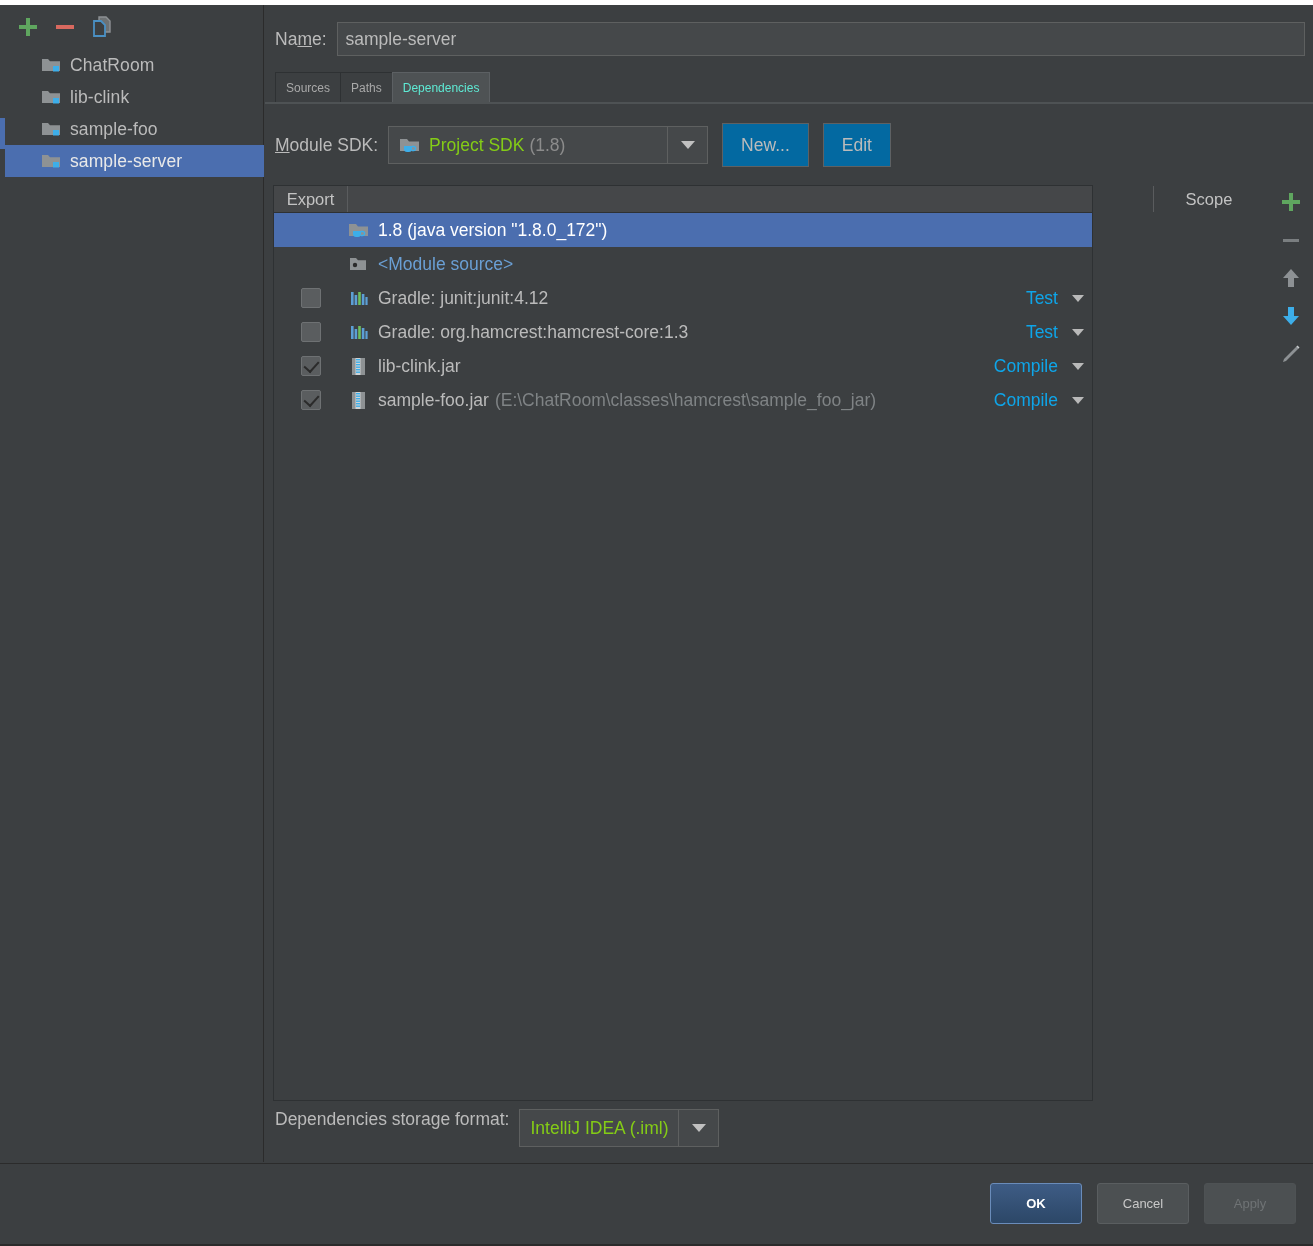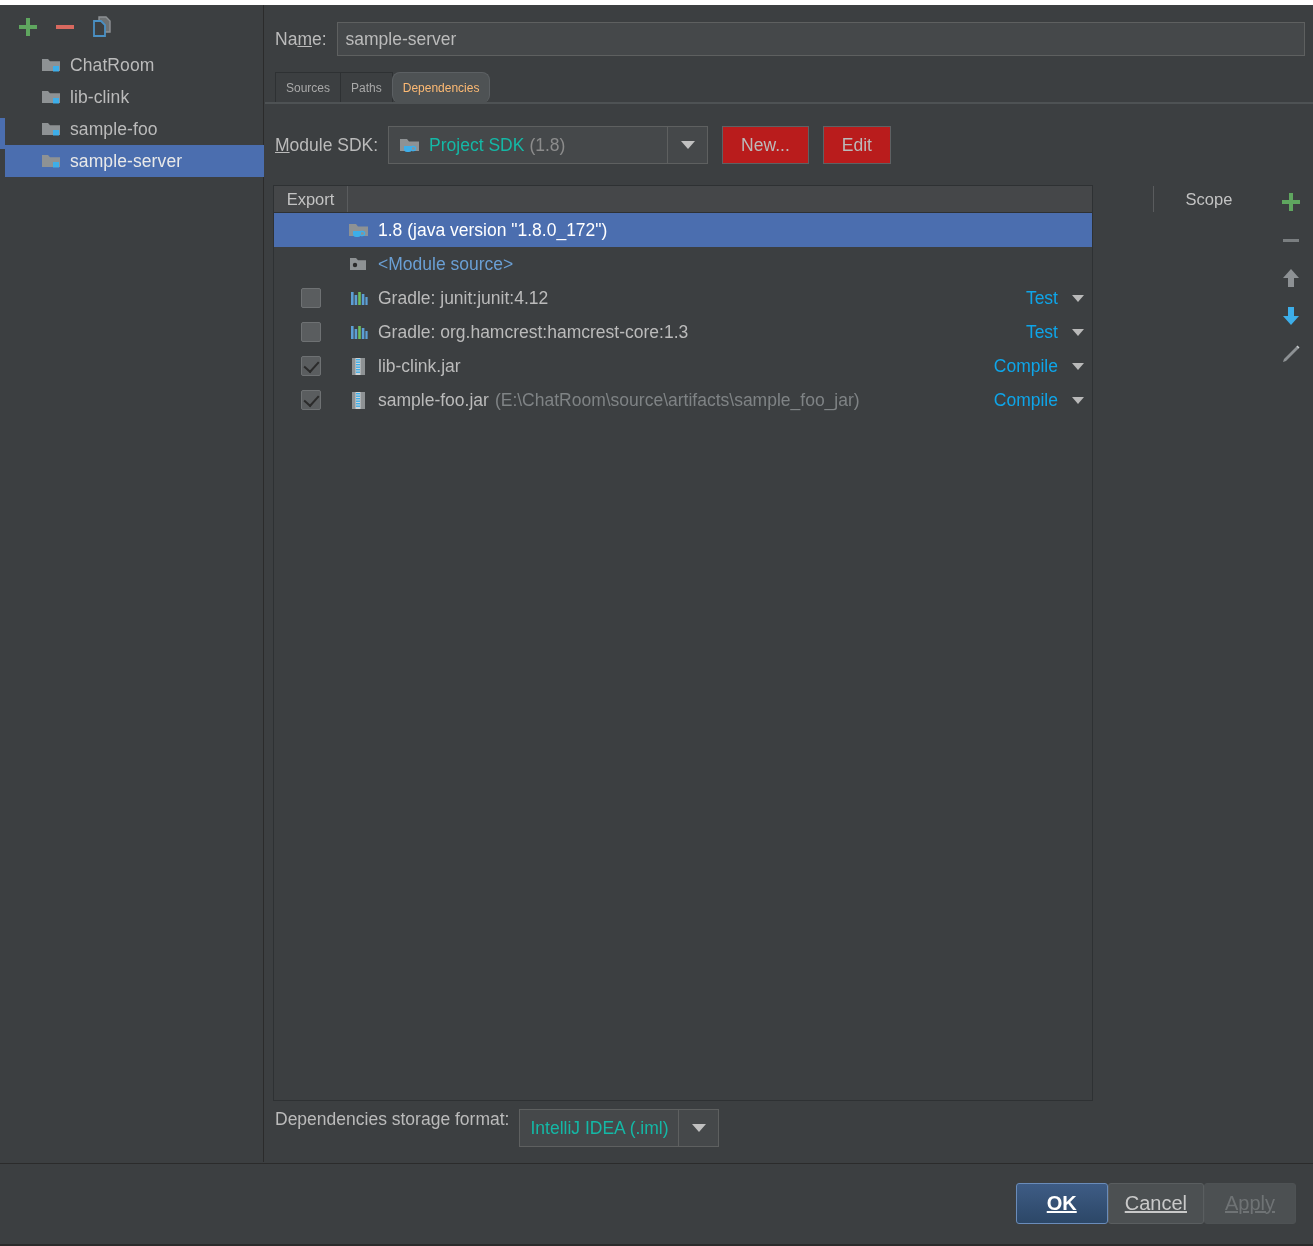--- a/index.html
+++ b/index.html
@@ -48,42 +48,42 @@
     padding:0 8px; outline:none;
   }
 
   
   #tabs { position:absolute; left:10px; top:66px; height:32px; display:flex; align-items:flex-end; }
   .tab {
     height:31px; padding:0 10px; display:flex; align-items:center;
     font-size:12px; color:#a9a9a9; background:#3c3f41;
     border:1px solid #2e3133; border-bottom:none; margin-right:-1px; cursor:pointer;
   }
-  .tab.active { background:#4e5254; color:#fdba74; border-color:#5c6063;border-radius:8px; }
+  .tab.active { background:#4e5254; color:#5eead4; border-color:#5c6063; }
   #tab-underline { position:absolute; left:0; top:97px; width:1048px; height:2px; background:#4e5254; }
 
   
   #sdk-row { position:absolute; left:10px; top:117px; height:46px; display:flex; align-items:center; }
   #sdk-label { font-size:17.5px; color:#bbbbbb; margin-right:10px; }
   #sdk-label u { text-decoration:underline; }
   .combo {
     height:38px; background:#45484a; border:1px solid #5e6060;
     display:flex; align-items:center; cursor:pointer;
   }
   #sdk-combo { width:320px; }
   .combo-text { flex:1 1 auto; display:flex; align-items:center; padding-left:10px; overflow:hidden; white-space:nowrap; }
-  .combo-main { font-size:17.5px; color:#14b8a6; }
+  .combo-main { font-size:17.5px; color:#84cc16; }
   .combo-dim { font-size:17.5px; color:#8c8c8c; margin-left:5px; }
   .combo-arrow {
     width:40px; height:100%; border-left:1px solid #5e6060;
     display:flex; align-items:center; justify-content:center;
   }
   .caret { width:0;height:0;border-left:7px solid transparent;border-right:7px solid transparent;border-top:8px solid #c0c0c0; }
   .pbtn {
-    height:38px; padding:0 18px; margin-left:14px; background:#b91c1c;
+    height:44px; padding:0 18px; margin-left:14px; background:#0369a1;
     border:1px solid #5e6163; color:#bbbbbb; font-size:17.5px;
     font-family:"Liberation Sans",sans-serif; cursor:pointer;
     display:flex; align-items:center; justify-content:center;
   }
 
   
   #table-wrap { position:absolute; left:8px; top:180px; width:820px; height:916px; border:1px solid #2e3133; background:#3c3f41; }
   #thead { position:relative; height:27px; background:#454749; border-bottom:1px solid #2e3133; }
   .th { position:absolute; top:0; height:26px; display:flex; align-items:center; font-size:16.5px; color:#c3c3c3; }
   #th-export { left:0; width:74px; justify-content:center; border-right:1px solid #5a5c5e; }
@@ -114,24 +114,24 @@
 
   
   #storage-row { position:absolute; left:10px; top:1104px; height:40px; display:flex; align-items:flex-start; }
   #storage-label { font-size:17.5px; color:#bbbbbb; margin-right:10px; }
   #storage-combo { width:200px; }
 
   
   #bottombar { position:absolute; left:0; top:1163px; width:1313px; height:83px; background:#3c3f41; border-top:1px solid #2b2b2b; }
   #btnrow { position:absolute; right:17px; top:19px; display:flex; }
   .dbtn {
-    height:41px; min-width:92px; padding:0 16px; 
+    height:41px; min-width:92px; padding:0 16px; margin-left:15px;
     border:1px solid #5a5e60; background:#4c5052; color:#c9c9c9;
-    font-size:20px; font-family:"Liberation Sans",sans-serif;
-    border-radius:3px; display:flex; align-items:center; justify-content:center; cursor:pointer;text-decoration:underline;
+    font-size:13px; font-family:"Liberation Sans",sans-serif;
+    border-radius:3px; display:flex; align-items:center; justify-content:center; cursor:pointer;
   }
   .dbtn.default {
     background:linear-gradient(#3c5a82,#2e4straightener);
     background:linear-gradient(#3e5c85,#2c4767);
     border-color:#6a8cba; color:#ffffff; font-weight:bold;
   }
   .dbtn.disabled { color:#6f7375; border-color:#4e5254; cursor:default; }
   #bottomline { position:absolute; left:0; top:1244px; width:1313px; height:2px; background:#2b2b2b; }
 </style>
 </head>
@@ -336,21 +336,21 @@
                   <g fill="#3daee9">
                     <rect x="8" y="2" width="4" height="1.4"></rect>
                     <rect x="8" y="4.5" width="4" height="1.4"></rect>
                     <rect x="8" y="7" width="4" height="1.4"></rect>
                     <rect x="8" y="9.5" width="4" height="1.4"></rect>
                     <rect x="8" y="12" width="4" height="1.4"></rect>
                     <rect x="8" y="14.5" width="4" height="1.4"></rect>
                   </g>
                 </svg></span>
               <span class="row-main">sample-foo.jar</span>
-              <span class="row-dim">(E:\ChatRoom\source\artifacts\sample_foo_jar)</span>
+              <span class="row-dim">(E:\ChatRoom\classes\hamcrest\sample_foo_jar)</span>
             </span>
             <span class="scope-cell">
               <span class="scope-txt">Compile</span>
               <span class="scope-caret"></span>
             </span>
           </div>
         </div>
     </div>
 
     <div id="rtoolbar">

